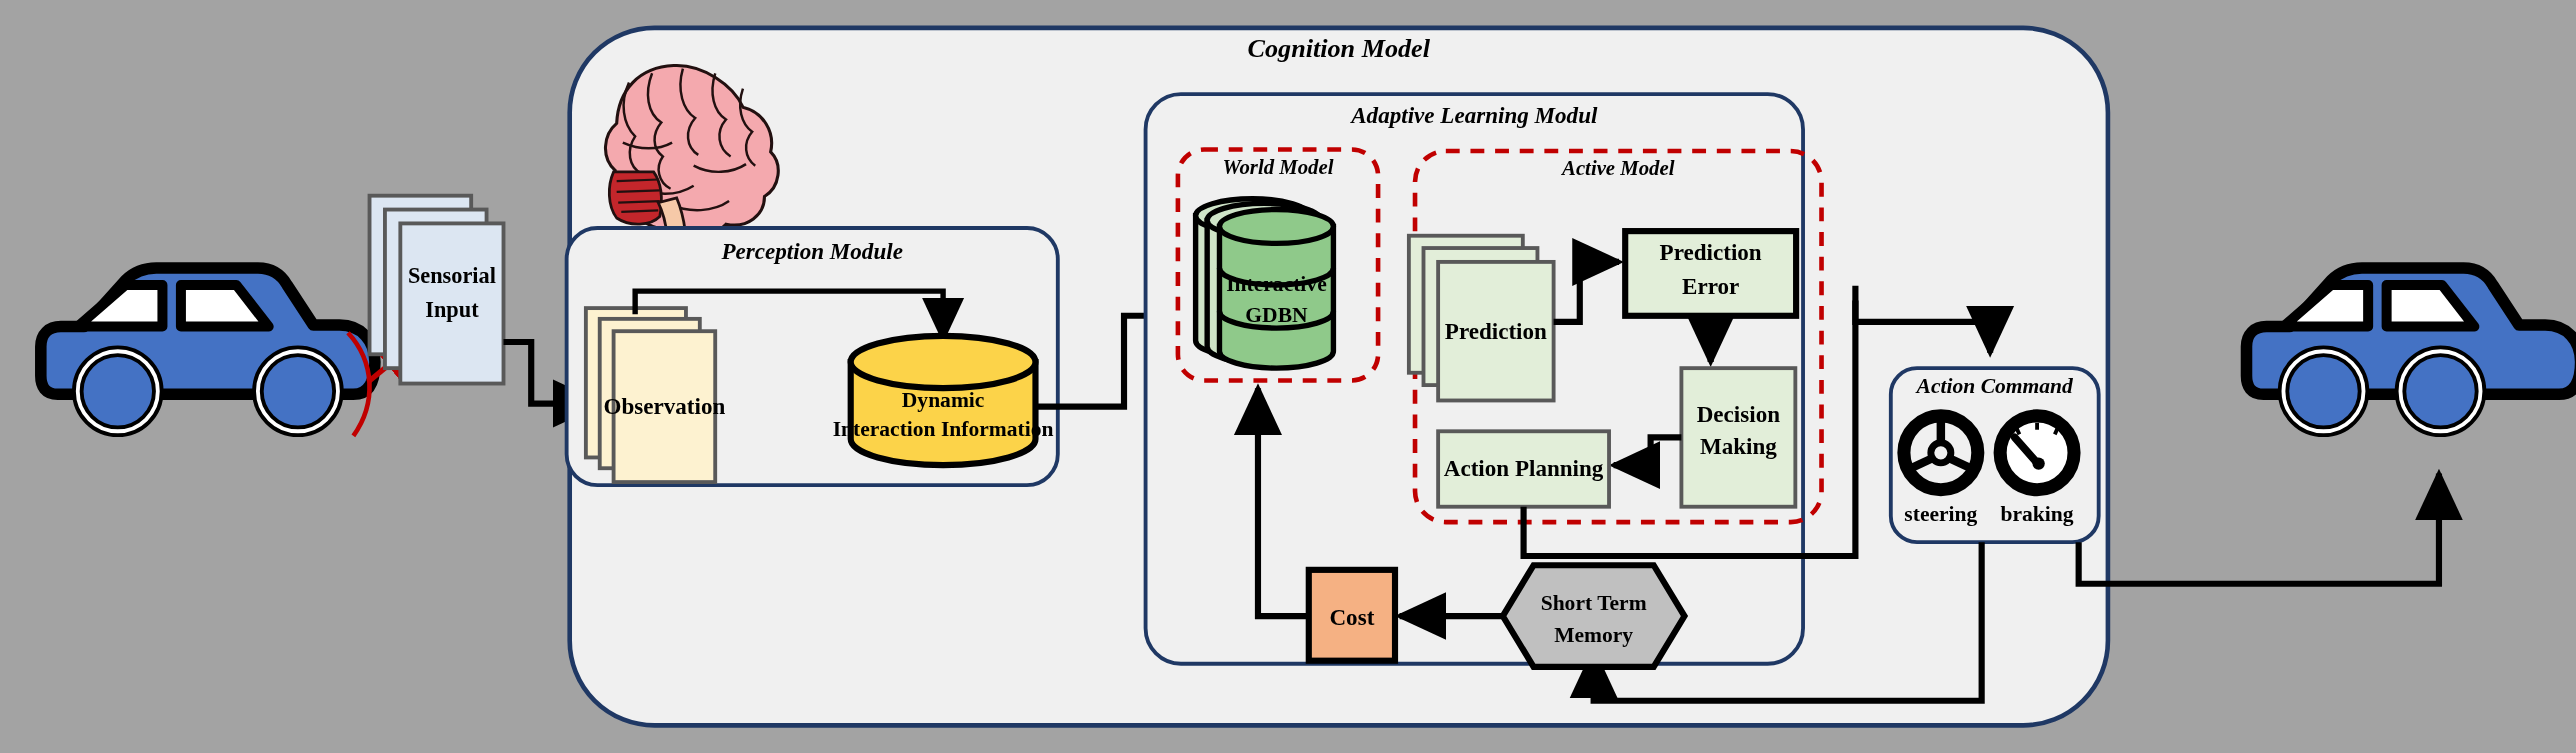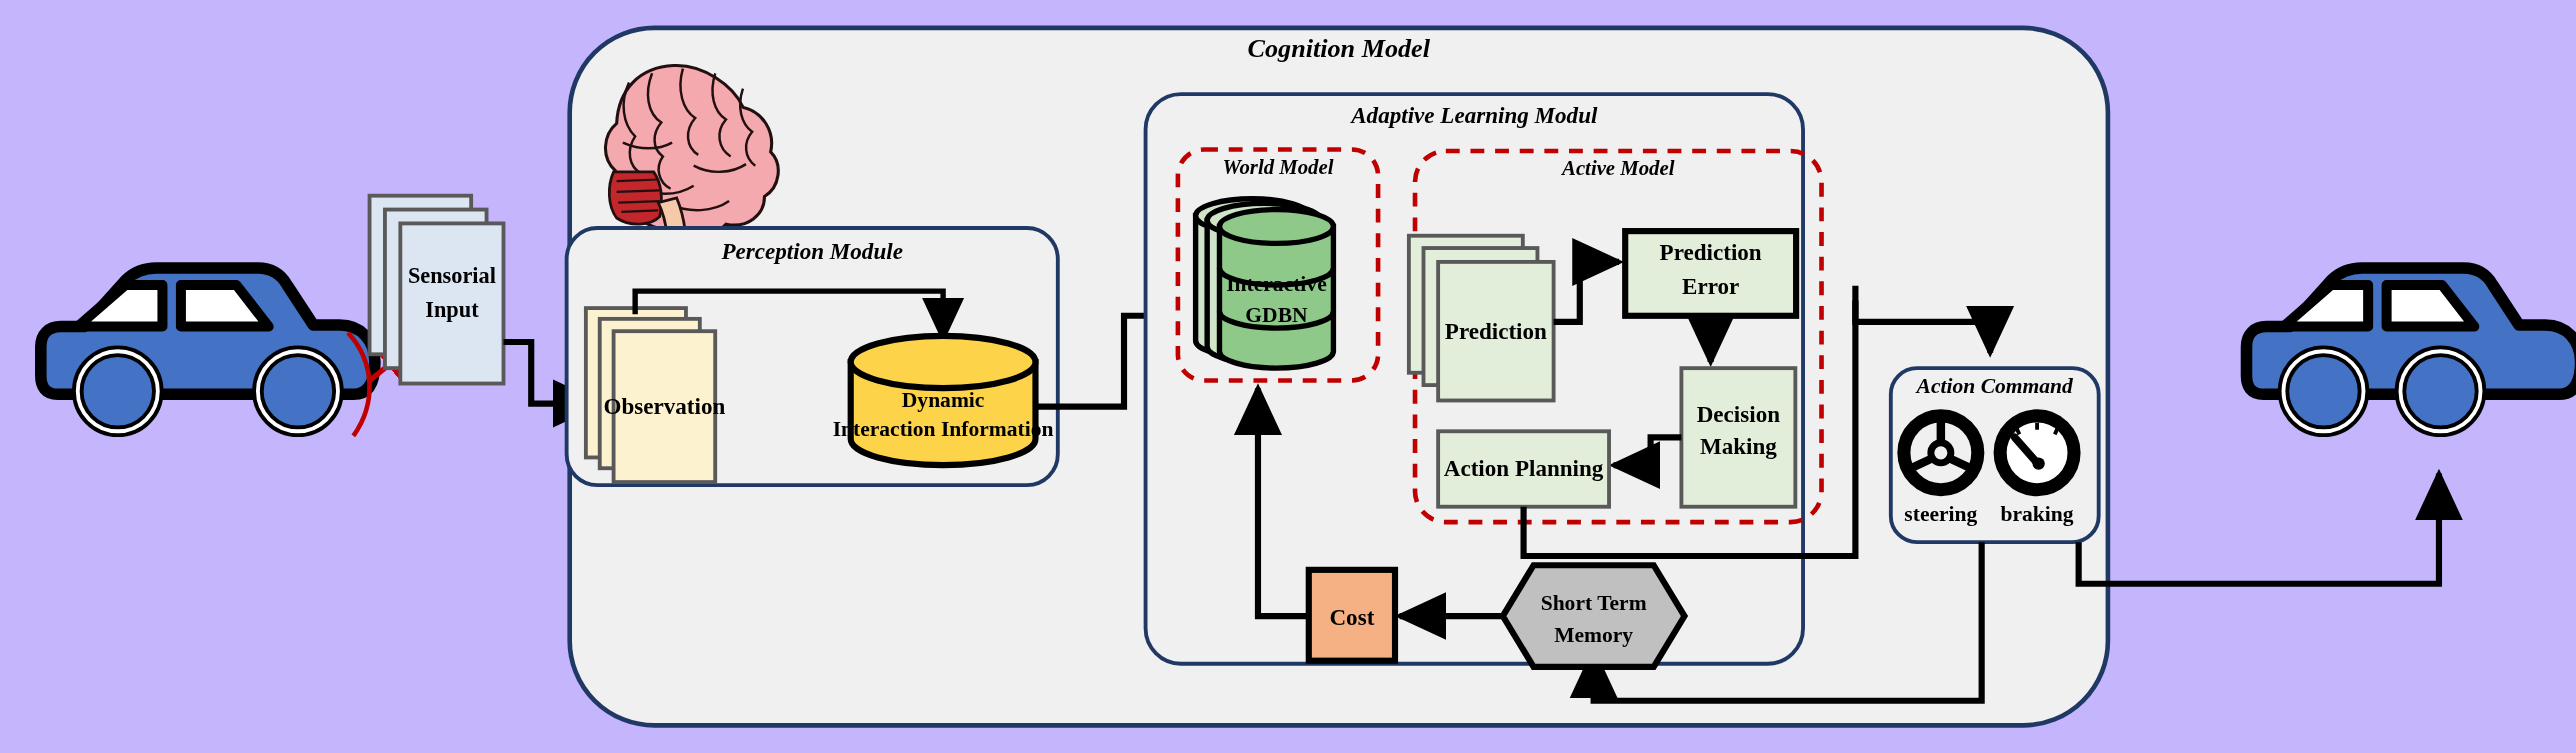--- a/index.html
+++ b/index.html
@@ -1,17 +1,17 @@
 <!DOCTYPE html>
 <html style="font-size:12.3px"><head>
 <meta charset="utf-8">
 <style>
   html,body{margin:0;padding:0;background:#ffffff;}
   body{font-family:"Liberation Serif",serif;}
-  #stage{position:relative;width:2576px;height:754px;background:#c4b5fd;overflow:hidden;text-decoration:underline;}
+  #stage{position:relative;width:2576px;height:754px;background:#a3a3a3;overflow:hidden;text-decoration:underline;}
   svg{display:block;}
   .ttl{font-family:"Liberation Serif",serif;font-style:italic;font-weight:700;fill:#000;}
   .lbl{font-family:"Liberation Serif",serif;font-weight:700;fill:#000;}
 </style>
 </head>
 <body>
 
 <div id="stage">
 <svg width="2576" height="754" viewBox="0 0 3346 979" xmlns="http://www.w3.org/2000/svg">
   <defs>

